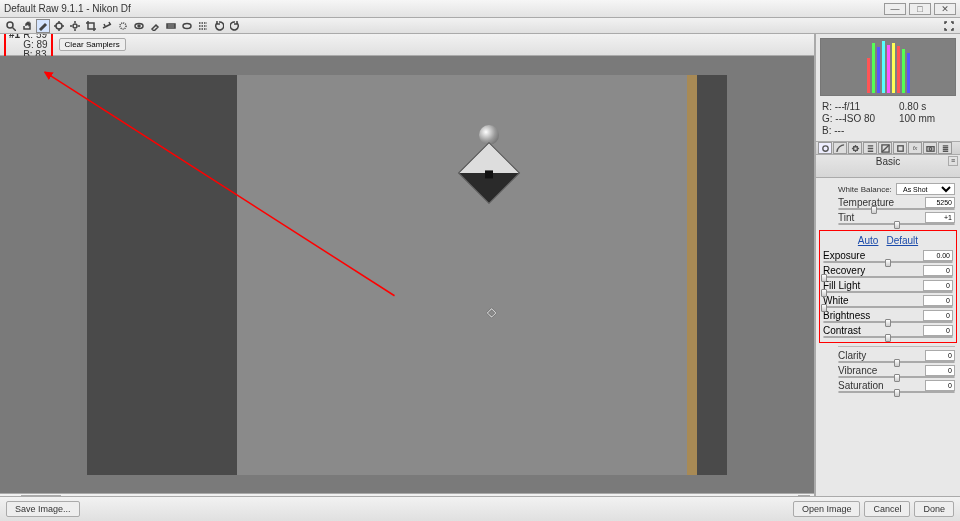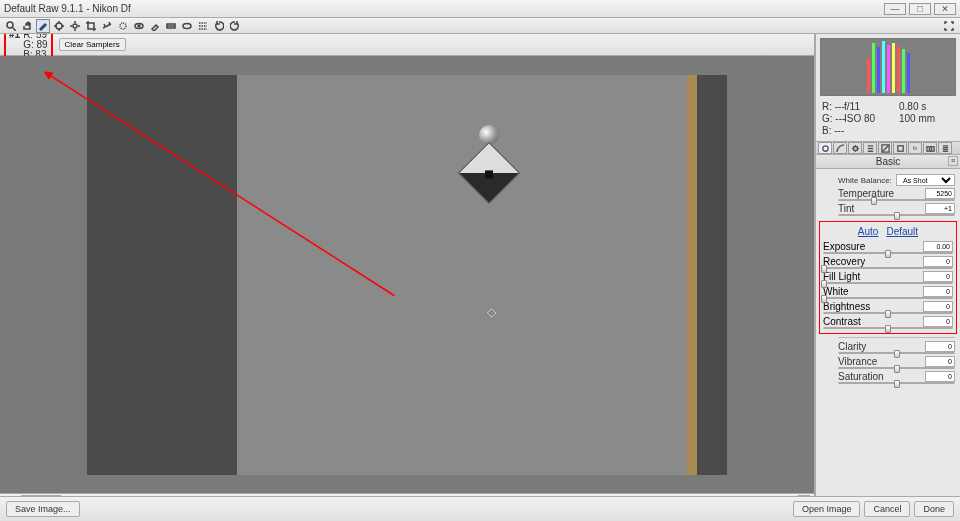--- a/index.html
+++ b/index.html
@@ -59,21 +59,21 @@
   .rightcol { width:145px; background:#e8e8e8; display:flex; flex-direction:column; border-left:1px solid #aaa;}
   .histogram { height:58px; background:#808080; margin:4px; border:1px solid #777; position:relative; display:flex; align-items:flex-end; justify-content:center; gap:2px; padding-bottom:2px;}
   .histogram .bar { width:3px; }
   .histo-read { display:grid; grid-template-columns:22px 1fr 1fr; font-size:7px; color:#333; padding:1px 6px 4px; line-height:1.2; }
   .histo-read div { white-space:nowrap; }
 
   .tabsrow { height:14px; background:linear-gradient(#e0e0e0,#d0d0d0); border-top:1px solid #aaa; border-bottom:1px solid #aaa; display:flex; align-items:center; padding:0 2px; gap:1px;}
   .ptab { width:14px; height:12px; border:1px solid #999; background:#ddd; display:flex; align-items:center; justify-content:center; font-size:8px; color:#555;}
   .ptab svg{width:9px;height:9px;stroke:#555;fill:none;stroke-width:1.5;}
 
-  .panelhead { height:14px; background:linear-gradient(#e6e6e6,#d6d6d6); border-bottom:1px solid #aaa; text-align:center; font-size:8px; color:#333; line-height:13px; position:relative;}
+  .panelhead { height:23px; background:linear-gradient(#e6e6e6,#d6d6d6); border-bottom:1px solid #aaa; text-align:center; font-size:8px; color:#333; line-height:13px; position:relative;}
   .panelhead .menu { position:absolute; right:2px; top:1px; width:10px; height:10px; border:1px solid #aaa; font-size:7px; line-height:8px;}
 
   .panelbody { padding:3px 5px; font-size:8px; color:#333;margin-left:17px; }
   .row { display:flex; align-items:center; margin:2px 0; gap:3px;}
   .row .lbl { flex:0 0 55px; font-size:8px;}
   .row .val { width:30px; height:11px; border:1px solid #aaa; background:#fff; font-size:7px; padding:0 2px; text-align:right;}
   .row select.val { width:70px; font-size:7px; text-align:left; height:12px;}
   .slidertrack { height:4px; background:linear-gradient(#ccc,#eee); border:1px solid #aaa; border-radius:2px; position:relative; flex:1; }
   .slidertrack.colorful{ background:linear-gradient(90deg,#27f,#fff,#fa2);}
   .slidertrack.tint{ background:linear-gradient(90deg,#3c3,#fff,#c3c);}

